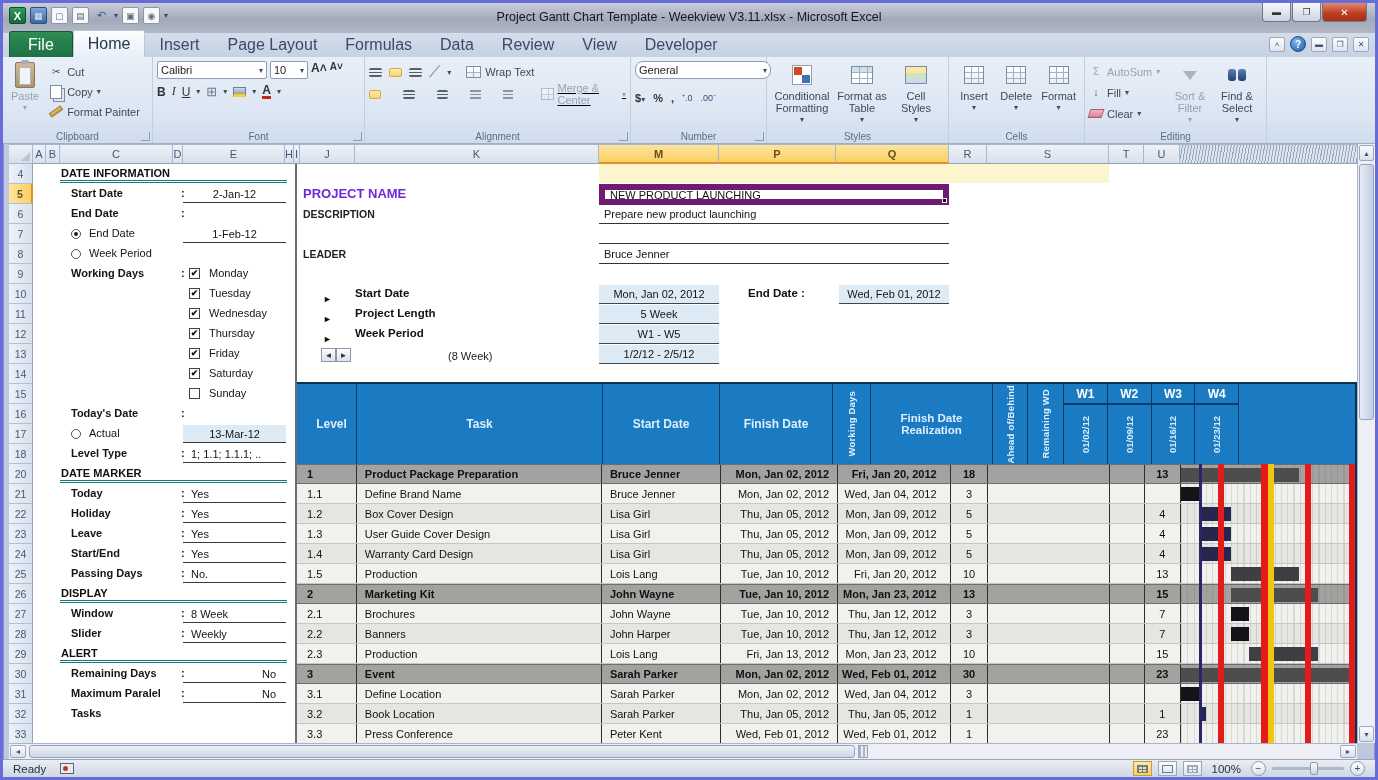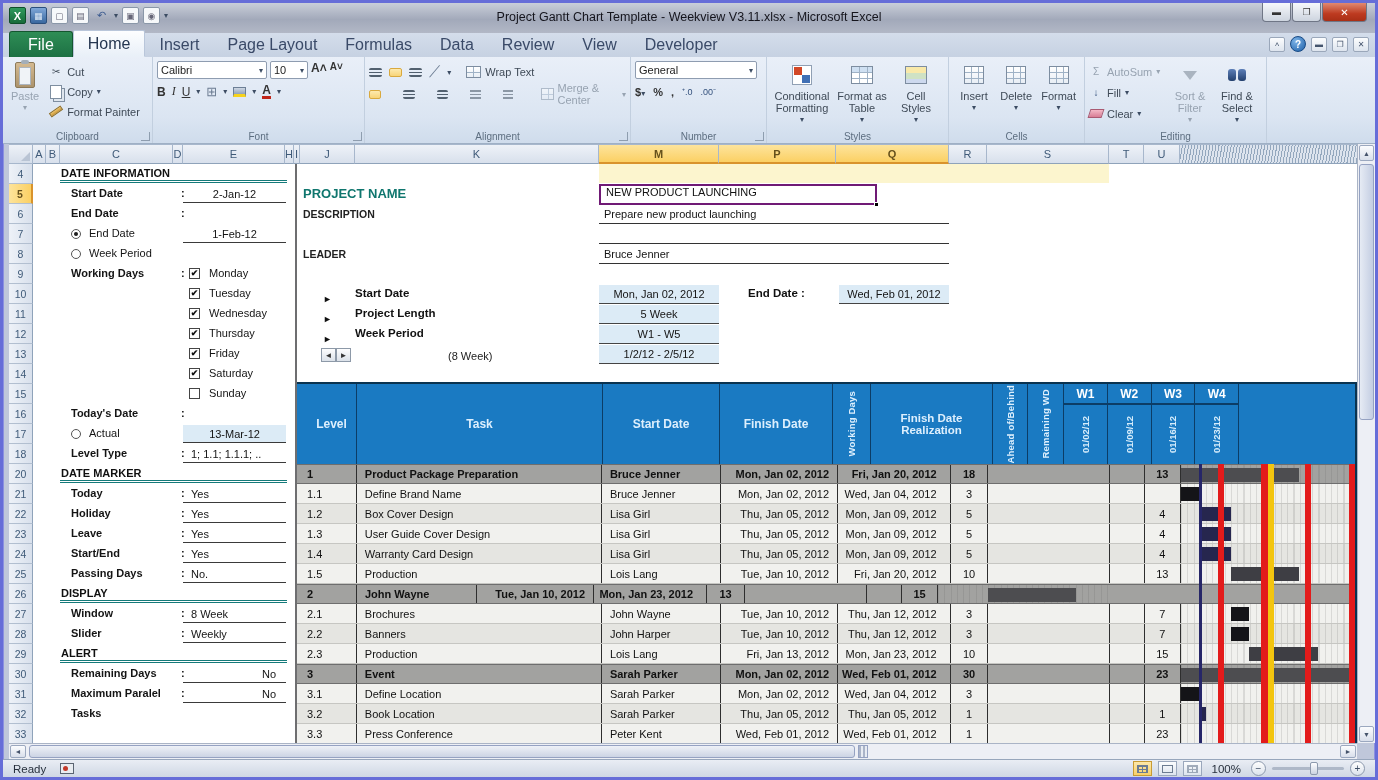--- a/index.html
+++ b/index.html
@@ -96,23 +96,23 @@
 .radio{position:absolute;left:38px;top:5px;width:10px;height:10px;border:1px solid #555;border-radius:50%;background:#fff;}
 .radio.on::after{content:"";position:absolute;left:2px;top:2px;width:4px;height:4px;background:#1d1d1d;border-radius:50%;}
 .rlabel{position:absolute;left:56px;top:3px;font-size:11px;color:#141414;}
 .cbox{position:absolute;left:156px;top:4px;width:11px;height:11px;border:1px solid #444;background:#fff;font-size:9px;line-height:9px;text-align:center;color:#101010;font-weight:bold;}
 .clabel{position:absolute;left:176px;top:3px;font-size:11px;color:#141414;}
 
 
 #mainpane{position:absolute;left:294px;top:161px;width:1060px;height:579px;overflow:hidden;background:#fff;}
 .abs{position:absolute;}
 .yband{position:absolute;left:302px;top:0;width:510px;height:19px;background:#fcf5ce;}
-.plabel{font-weight:bold;font-size:13px;color:#0f766e;}
+.plabel{font-weight:bold;font-size:13px;color:#6d28d9;}
 .slabel{font-weight:bold;font-size:10.5px;color:#222;}
-.sel{position:absolute;left:302px;top:20px;width:278px;height:21px;border:2px solid #701a75;background:#fff;display:flex;padding-left:5px;font-size:11px;color:#111;}
+.sel{position:absolute;left:302px;top:20px;width:350px;height:21px;border:6px solid #701a75;background:#fff;display:flex;align-items:center;padding-left:5px;font-size:11px;color:#111;}
 .handle{position:absolute;right:-4px;bottom:-4px;width:5px;height:5px;background:#000;border:1px solid #fff;}
 .ucell{border-bottom:1px solid #333;font-size:11px;color:#141414;display:flex;align-items:center;padding-left:5px;}
 .tri::before{content:"►";font-size:9px;color:#111;}
 .flabel{font-weight:bold;font-size:11.5px;color:#111;}
 .dcell{background:#dcebf6;border-bottom:1px solid #444;display:flex;align-items:center;justify-content:center;font-size:11px;color:#141414;}
 .spinb{width:15px;height:14px;border:1px solid #8d99a8;background:linear-gradient(#fdfdfe,#dbe1e9);font-size:8px;color:#333;display:flex;align-items:center;justify-content:center;}
 .note{font-size:11px;color:#222;}
 
 
 #gtable{position:absolute;left:0;top:220px;width:1058px;outline:2px solid #0a3350;}
@@ -276,38 +276,38 @@
         <span class="bar3 btnish"></span>
         <span class="bar3 btnish hlbtn"></span>
         <span class="bar3 btnish"></span>
         <span style="color:#6c7c92;">⟋</span>
           <span class="caret">▾</span>
         <span class="smallrow" style="margin-left:8px;">
             <span class="sico grid-ico" style="width:15px;height:12px;"></span>
             <span>Wrap Text</span>
           </span>
       </div>
-      <div style="display:flex;align-items:center;gap:22px;height:22px;">
+      <div style="display:flex;align-items:center;gap:22px;height:22px;text-decoration:underline;">
         <span class="bar3 btnish hlbtn"></span>
         <span class="bar3 btnish"></span>
         <span class="bar3 btnish"></span>
         <span class="bar3" style="opacity:.6;"></span>
         <span class="bar3" style="opacity:.6;"></span>
         <span class="smallrow gray" style="margin-left:6px;">
             <span class="sico grid-ico" style="width:15px;height:12px;opacity:.5;"></span>
             <span>Merge &amp; Center</span>
             <span class="caret gray">▾</span>
           </span>
       </div>
       <div class="glabel">Alignment</div>
       <div class="launcher"></div>
     </div>
 
     <div class="group" style="width:136px;">
-      <div class="selbox" style="width:122px;margin-bottom:6px;">
+      <div class="selbox" style="width:136px;margin-bottom:12px;border-radius:8px;">
           <span>General</span>
           <span class="caret">▾</span>
         </div>
       <div class="fmtrow" style="font-size:11px;gap:8px;">
         <span><b>$</b><span class="caret">▾</span></span>
         <span><b>%</b></span>
         <span><b>,</b></span>
         <span style="font-size:9px;color:#33507c;">⁺.0</span>
         <span style="font-size:9px;color:#33507c;">.00⁻</span>
       </div>
@@ -759,20 +759,21 @@
             <div class="tc c-wd">10</div>
             <div class="tc c-fdr"></div>
             <div class="tc c-ahead"></div>
             <div class="tc c-rem">13</div>
             <div class="tc c-gantt">
               <div class="gbar" style="left: 50px; width: 68.75px; background: rgb(62, 62, 68);"></div>
             </div>
           </div>
           <div class="trow g">
             <div class="tc c-level">2</div>
+            <div class="tc c-task">Marketing Kit</div>
             <div class="tc c-assign">John Wayne</div>
             <div class="tc c-start">Tue, Jan 10, 2012</div>
             <div class="tc c-finish">Mon, Jan 23, 2012</div>
             <div class="tc c-wd">13</div>
             <div class="tc c-fdr"></div>
             <div class="tc c-ahead"></div>
             <div class="tc c-rem">15</div>
             <div class="tc c-gantt">
               <div class="gbar" style="left: 50px; width: 87.5px; background: rgb(77, 77, 80);"></div>
             </div>

